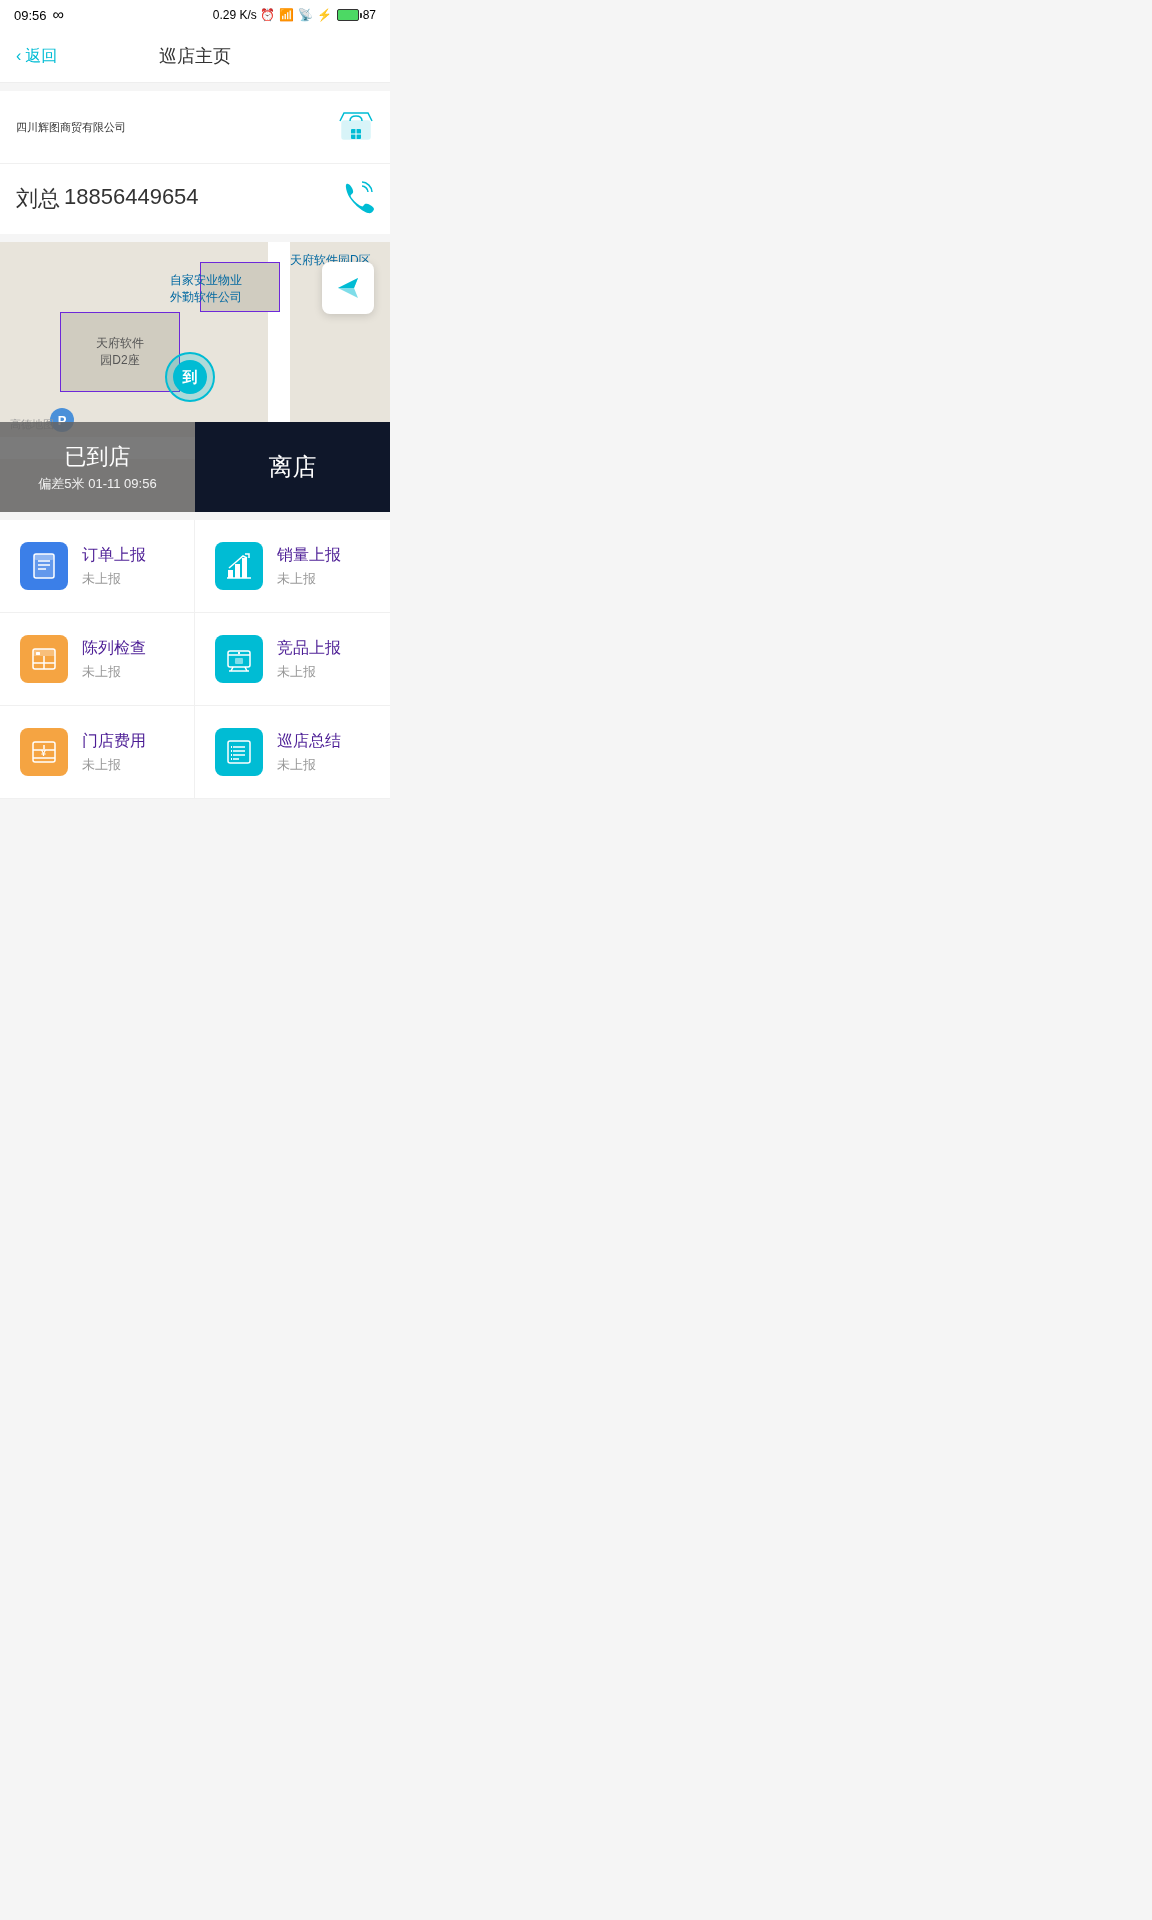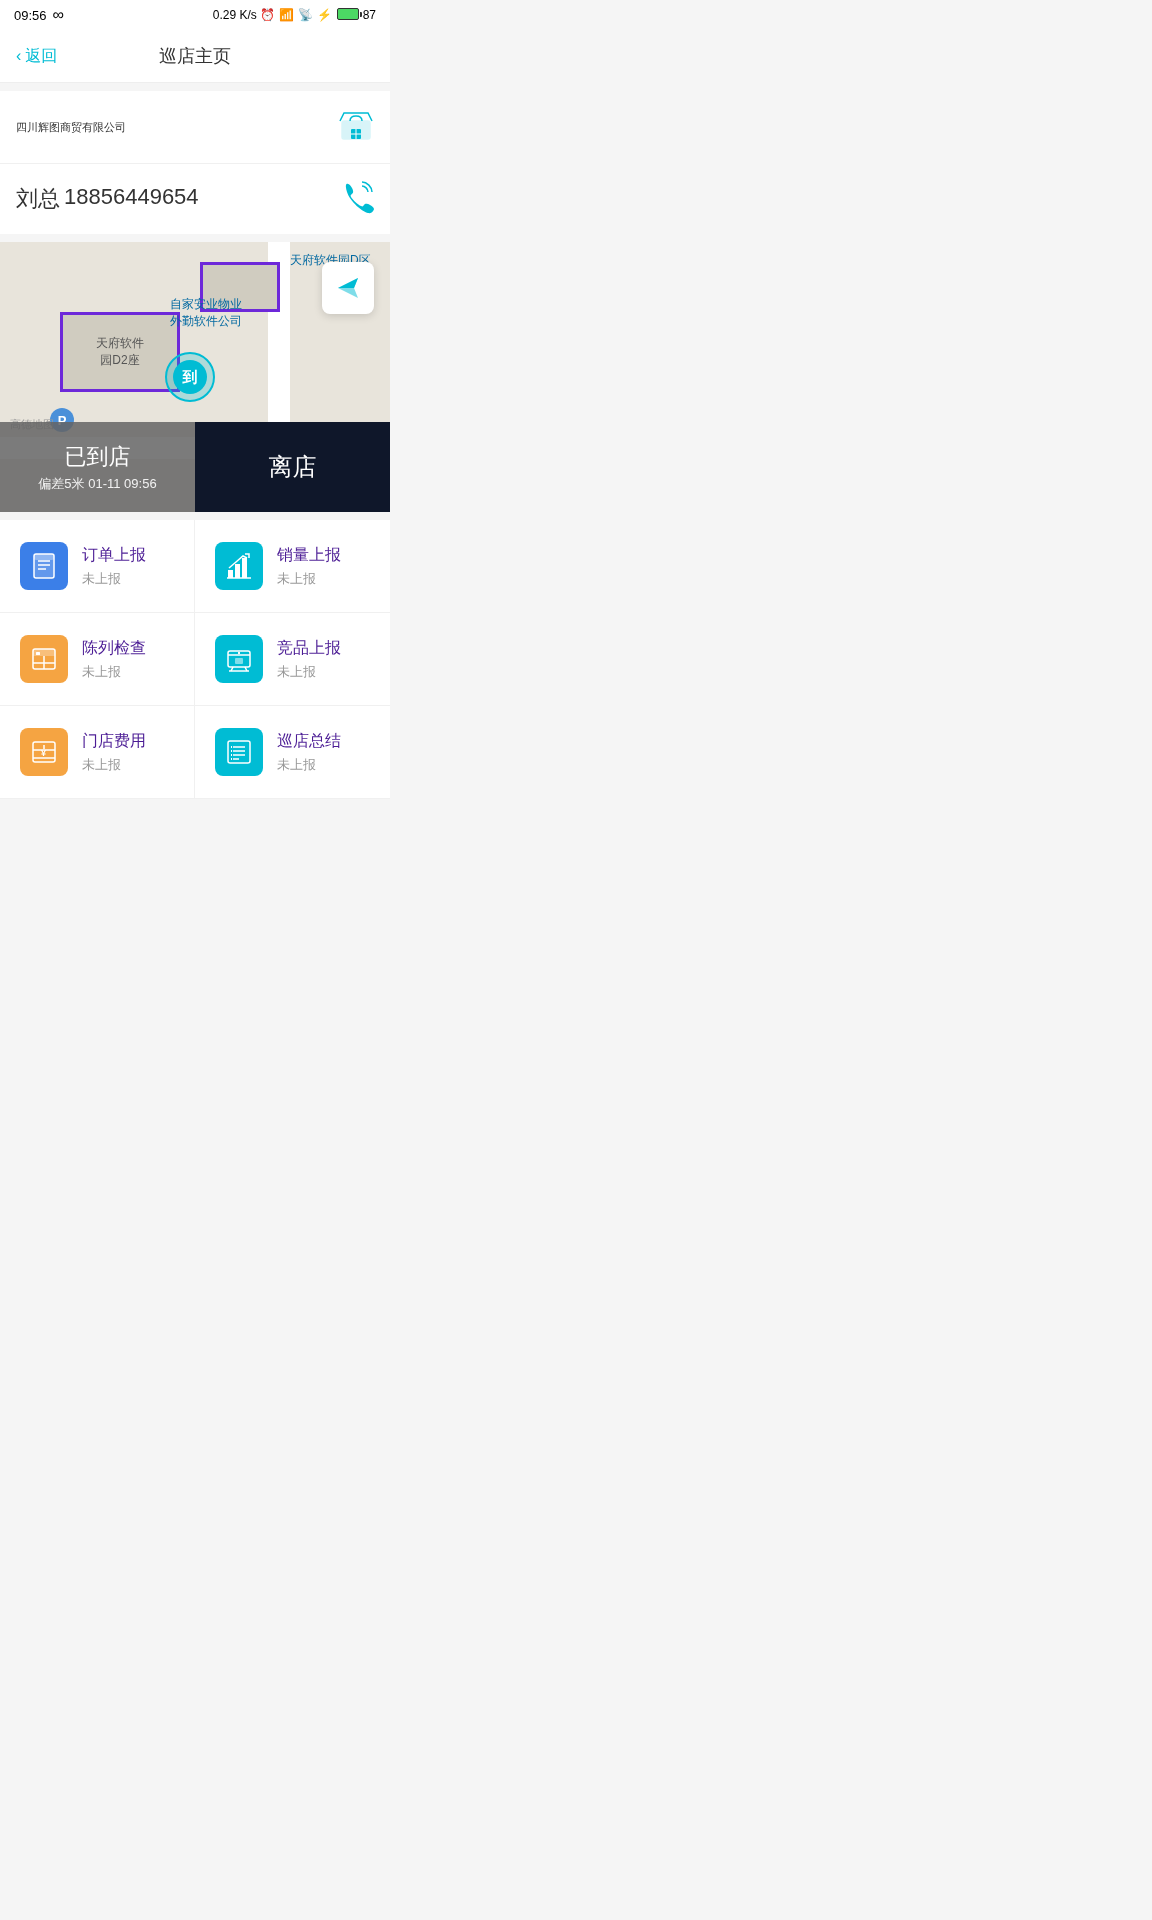--- a/index.html
+++ b/index.html
@@ -16,21 +16,21 @@
     .status-bar {
       display: flex;
       justify-content: space-between;
       align-items: center;
       padding: 6px 14px;
       background: #fff;
       font-size: 13px;
       font-weight: 500;
     }
     .status-left { display: flex; align-items: center; gap: 6px; }
-    .status-right { display: flex; gap: 4px; font-size: 12px; padding-left: 44px; }
+    .status-right { display: flex; align-items: center; gap: 4px; font-size: 12px; padding-left: 44px; }
     .battery-icon {
       display: inline-block;
       width: 22px; height: 12px;
       border: 1.5px solid #333;
       border-radius: 2px;
       position: relative;
       background: #4cd964;
     }
     .battery-icon::after {
       content: '';
@@ -127,28 +127,28 @@
     }
     .road-h1 { top: 195px; }
     .road-v1 { right: 100px; }
 
     .map-label {
       position: absolute;
       font-size: 12px;
       color: #0369a1;
       line-height: 1.4;
     }
-    .map-label1 { top: 30px; left: 170px; margin-top: 24px; }
+    .map-label1 { top: 30px; left: 170px; }
     .map-label2 { top: 10px; left: 290px; }
     .map-label3 { top: 200px; left: 220px; }
 
     .map-building {
       position: absolute;
       background: #d0ccc0;
-      border: 3px solid #6d28d9;
+      border: 1px solid #6d28d9;
       display: flex;
       align-items: center;
       justify-content: center;
       font-size: 12px;
       color: #555;
       text-align: center;
       line-height: 1.4;
     }
 
     .location-marker {

